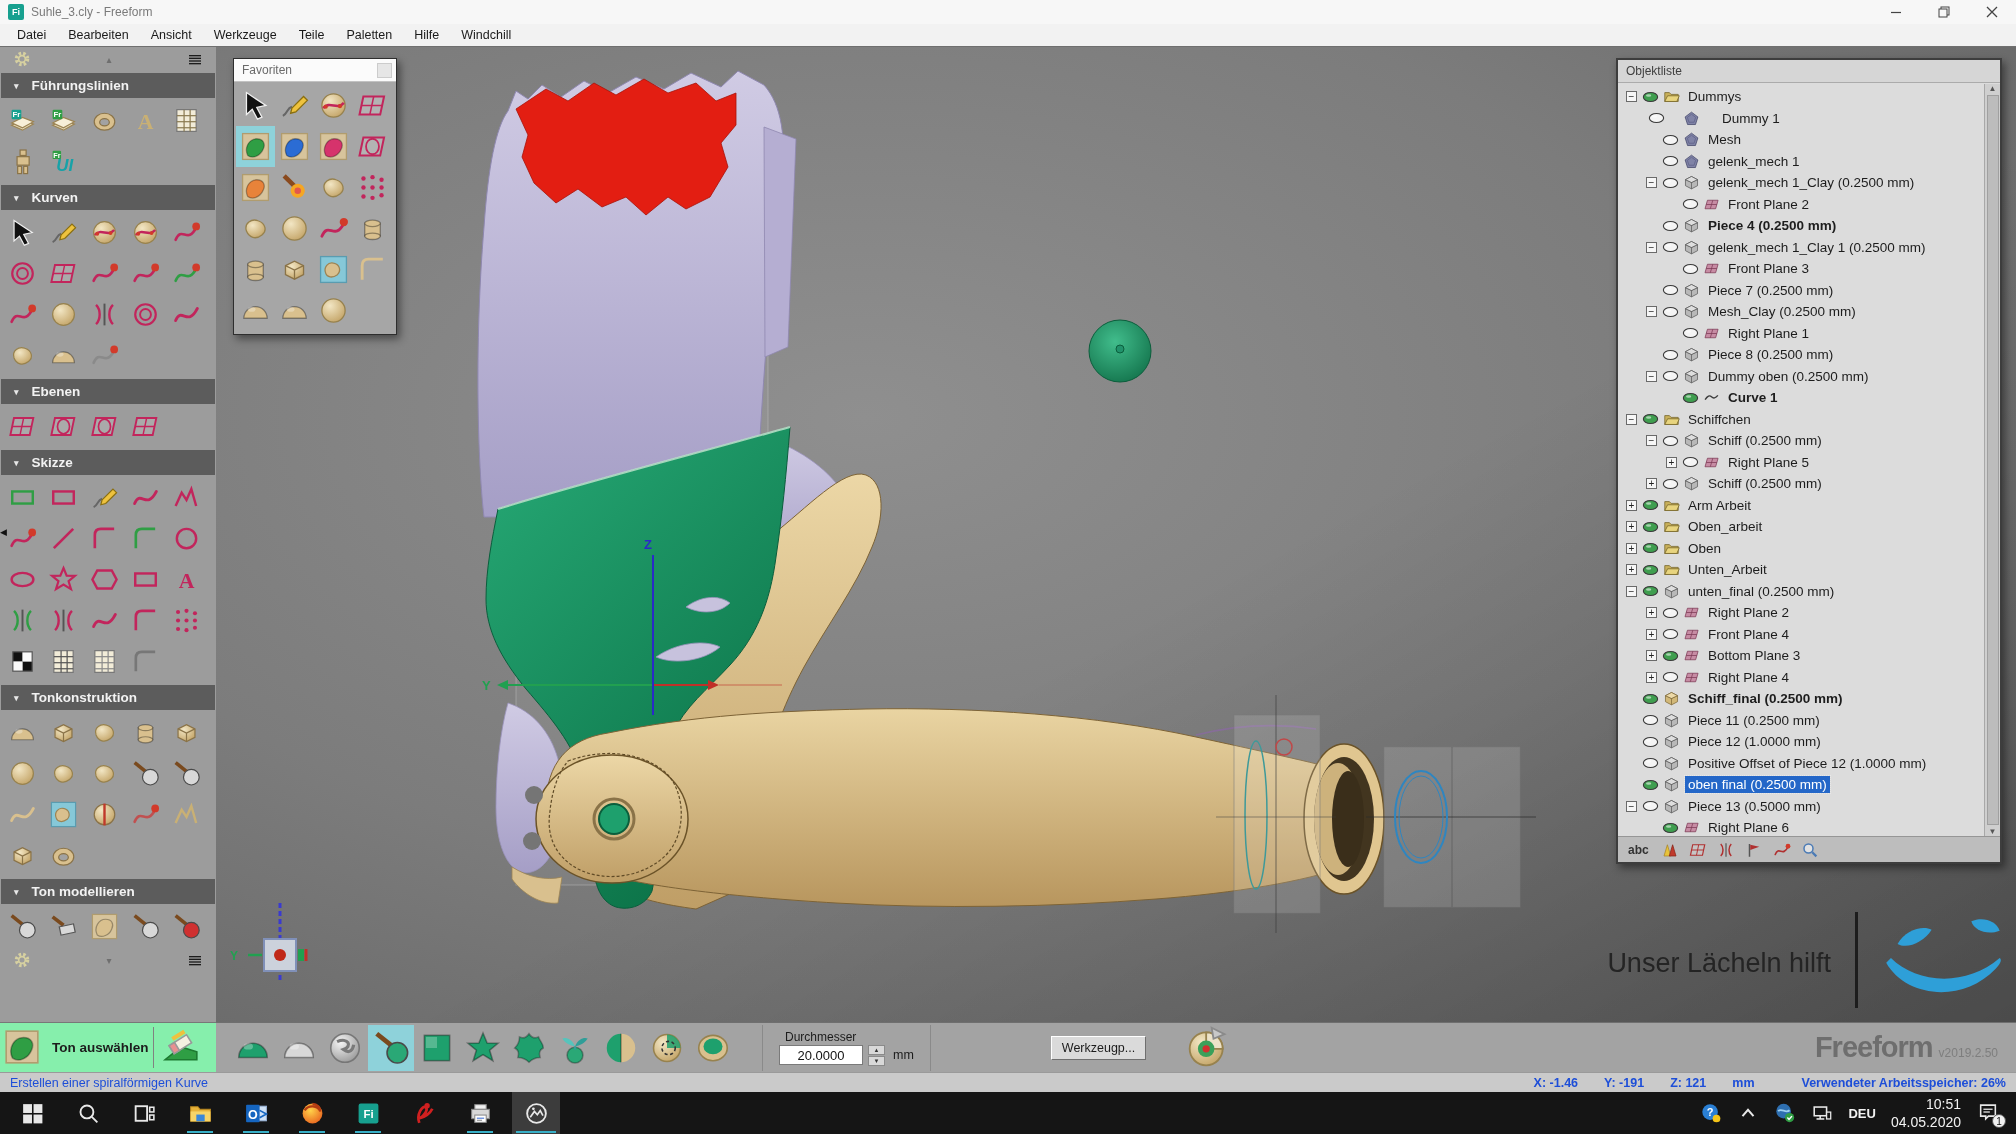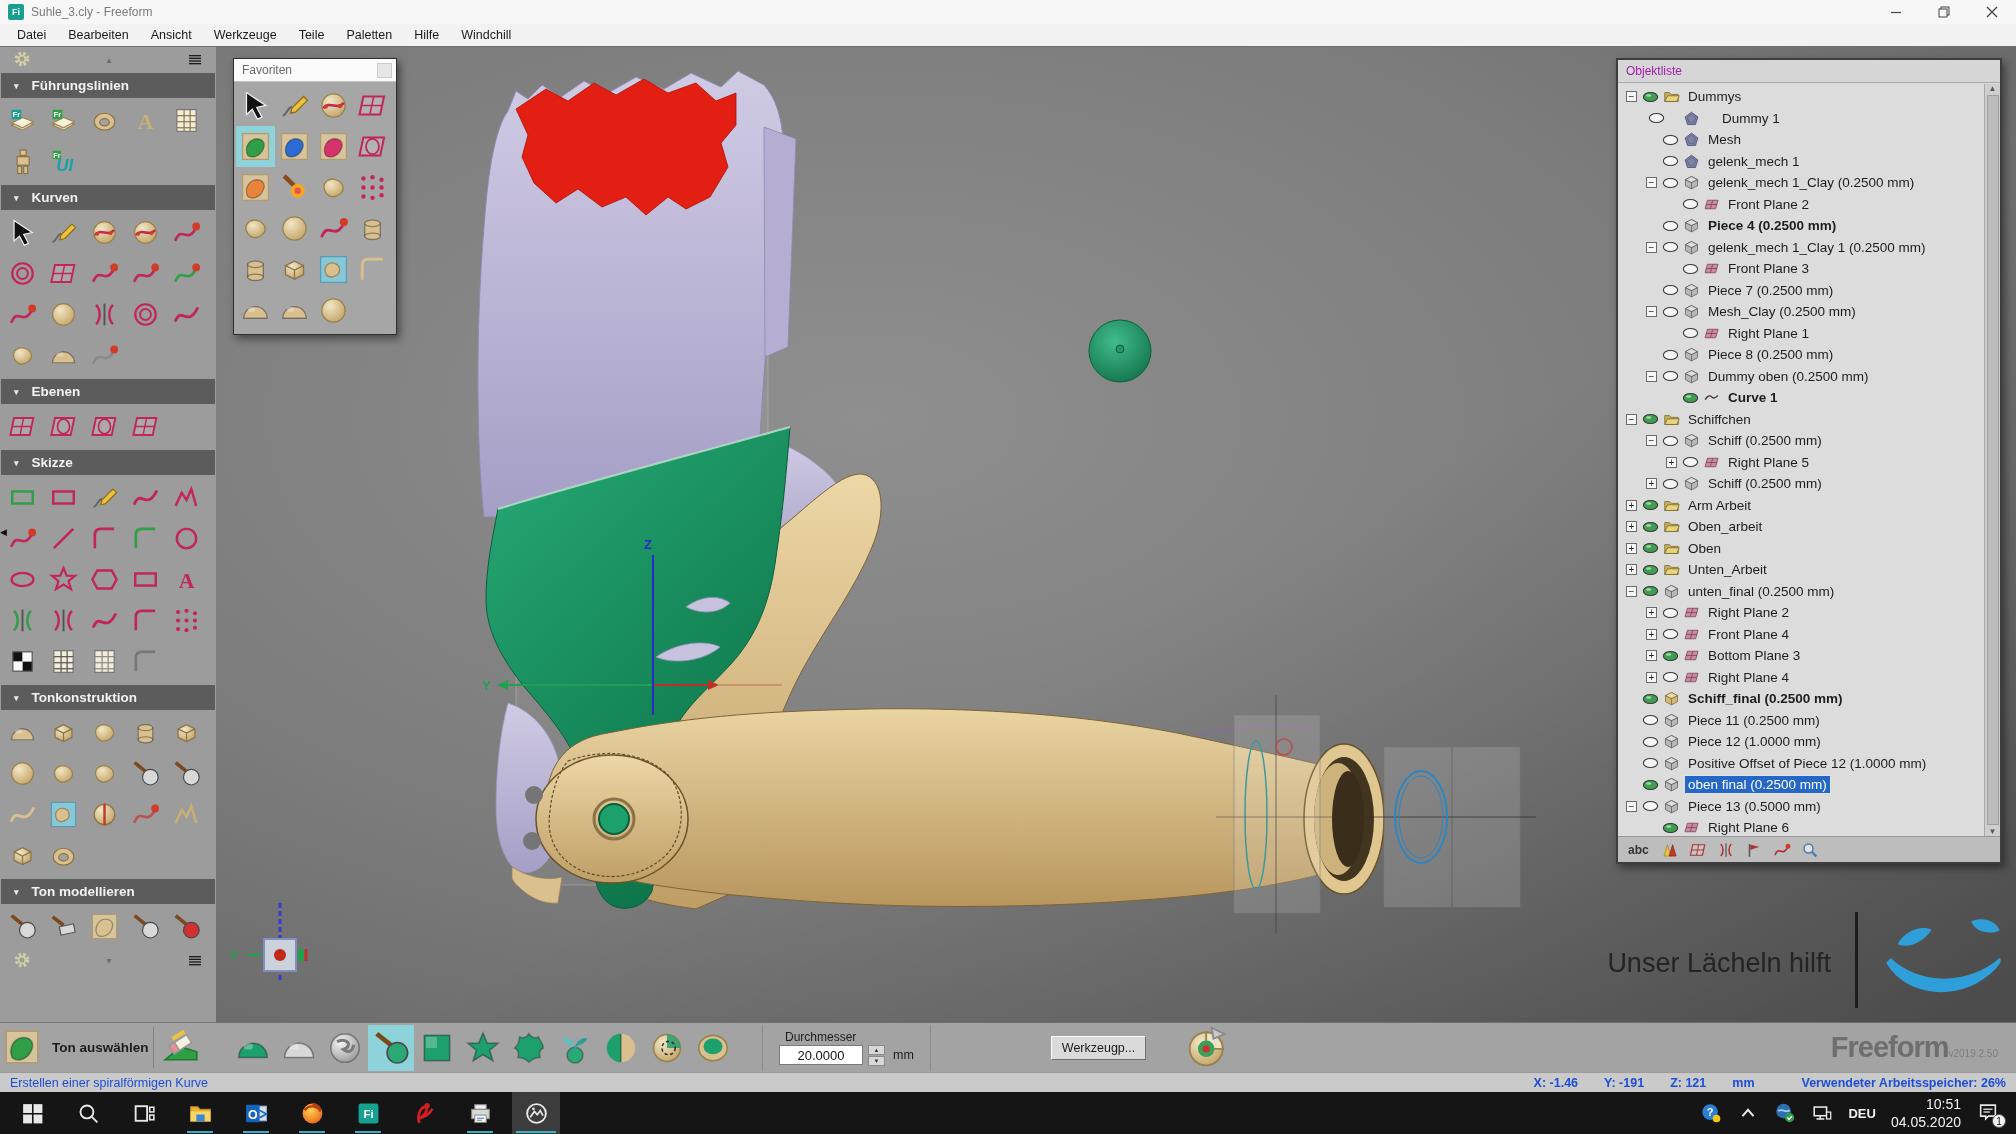--- a/index.html
+++ b/index.html
@@ -36,21 +36,21 @@
   box-shadow:3px 4px 8px rgba(0,0,0,.45)}
 .fav-h{height:23px;background:#fbfbfb;display:flex;align-items:center;font-size:12px;color:#6a6a6a;
   padding-left:8px;border-bottom:1px solid #c2c2c2}
 .fav-btn{width:15px;height:15px;background:#e6e6e6;border:1px solid #cccccc;margin-left:auto;margin-right:4px}
 .fav-grid{display:flex;flex-wrap:wrap;padding:3px 2px}
 .ficon{width:39px;height:41px;display:flex;align-items:center;justify-content:center}
 .ficon svg{width:31px;height:31px}
 .ficon.sel{background:#8ed2da}
 .obj{position:absolute;left:1400px;top:11px;width:386px;height:806px;background:#dcdcdc;
   border:2px solid #3d3d3d;box-shadow:3px 4px 8px rgba(0,0,0,.45)}
-.obj-h{height:23px;background:#d6d6d6;font-size:12px;color:#a21caf;display:flex;align-items:center;
+.obj-h{height:23px;background:#d6d6d6;font-size:12px;color:#404040;display:flex;align-items:center;
   padding-left:8px;border-bottom:1px solid #ababab}
 .obj-body{position:absolute;top:24px;bottom:26px;left:0;right:16px;overflow:hidden;padding-top:2px;background:#dcdcdc}
 .obj-scroll{position:absolute;top:24px;bottom:26px;right:0;width:16px;background:#cfcfcf;border-left:1px solid #a8a8a8;
   display:flex;flex-direction:column;align-items:center;justify-content:space-between;font-size:8px;color:#555}
 .obj-thumb{width:12px;flex:1;margin:2px 0;background:#bcbcbc;border:1px solid #a0a0a0}
 .obj-f{position:absolute;bottom:0;left:0;right:0;height:26px;background:#bdbdbd;border-top:1px solid #969696;
   display:flex;align-items:center;gap:12px;padding-left:10px}
 .abc{font-size:12px;font-weight:bold;color:#333}
 .oficon{width:18px;height:18px}.oficon svg{width:18px;height:18px}
 .trow{display:flex;align-items:center;height:21.5px;font-size:13.5px;color:#1d1d1d;white-space:nowrap}
@@ -63,21 +63,21 @@
 .trow.b .tlbl{font-weight:bold}
 .trow.s .tlbl{background:#2467c8;color:#fff;outline:1px dotted #e8e8e8}
 
 .logo{position:absolute;right:10px;bottom:10px;display:flex;align-items:center}
 .logo-text{text-align:right}
 .logo-l1{font-size:45px;font-weight:bold;color:#45a9dd;letter-spacing:-1px;line-height:1}
 .logo-l2{font-size:27px;color:#242424;margin-top:6px}
 .logo-div{width:3px;height:96px;background:#1d1d1d;margin:0 20px 0 24px}
 
 .bottombar{position:absolute;left:0;right:0;top:1022px;height:50px;display:flex}
-.tonselect{width:216px;background:#a3a3a3;border-top:1px solid #787878;display:flex;align-items:center;position:relative}
+.tonselect{width:216px;background:#86efac;border-top:1px solid #787878;display:flex;align-items:center;position:relative}
 .tonselect .clayic{width:44px;height:40px;margin-left:2px}.tonselect .clayic svg{width:40px;height:38px}
 .tonselect .lbl{font-size:13.5px;font-weight:bold;color:#1c1c1c;margin-left:6px}
 .tonselect .div{position:absolute;right:62px;top:4px;bottom:4px;width:1px;background:#818181}
 .tonselect .eraser{position:absolute;right:12px;width:44px;height:40px}.tonselect .eraser svg{width:42px;height:38px}
 .vtoolbar{flex:1;background:#a3a3a3;border-top:1px solid #6f6f6f;display:flex;align-items:center;position:relative}
 .tools{display:flex;align-items:center;margin-left:14px}
 .ticon{width:46px;height:46px;display:flex;align-items:center;justify-content:center}
 .ticon svg{width:38px;height:38px}
 .ticon.sel{background:#8ed2da}
 .diamgroup{margin-left:26px;border-left:1px solid #8a8a8a;border-right:1px solid #8a8a8a;
@@ -89,21 +89,21 @@
 .spin{display:flex;flex-direction:column;margin-left:5px;gap:1px}
 .spinbtn{width:17px;height:10px;background:#d8d8d8;border:1px solid #8a8a8a;font-size:6px;color:#333;
   display:flex;align-items:center;justify-content:center}
 .unit{font-size:12.5px;color:#1c1c1c;margin-left:8px}
 .wkbtn{margin-left:120px;height:24px;padding:0 10px;background:#dadada;border:1px solid #fff;
   border-right-color:#6f6f6f;border-bottom-color:#6f6f6f;font-size:12.5px;color:#1c1c1c;
   display:flex;align-items:center}
 .orbicon{width:46px;height:46px;margin-left:40px}.orbicon svg{width:44px;height:44px}
 .brand{position:absolute;right:18px;bottom:8px;display:flex;align-items:baseline}
 .brand-name{font-size:29px;font-weight:bold;color:#6e6e6e;letter-spacing:-1px}
-.brand-ver{font-size:10px;color:#7e7e7e;margin-left:0}
+.brand-ver{font-size:12px;color:#7e7e7e;margin-left:6px}
 
 .statusstrip{position:absolute;left:0;right:0;top:1072px;height:20px;background:#cacaca;
   border-top:1px solid #9a9a9a;display:flex;align-items:center;font-size:12.5px;color:#1d4ed8}
 .statusmsg{margin-left:10px}
 .statuscoords{margin-left:auto;display:flex;gap:26px;font-weight:bold;margin-right:10px}
 
 .taskbar{position:absolute;left:0;right:0;top:1092px;height:42px;background:#151515;display:flex;align-items:center}
 .tbitem{width:48px;height:42px;display:flex;align-items:center;justify-content:center;position:relative;margin-left:8px}
 .tbitem svg{width:25px;height:25px}
 .tbitem.active{background:#3c3c3c}

